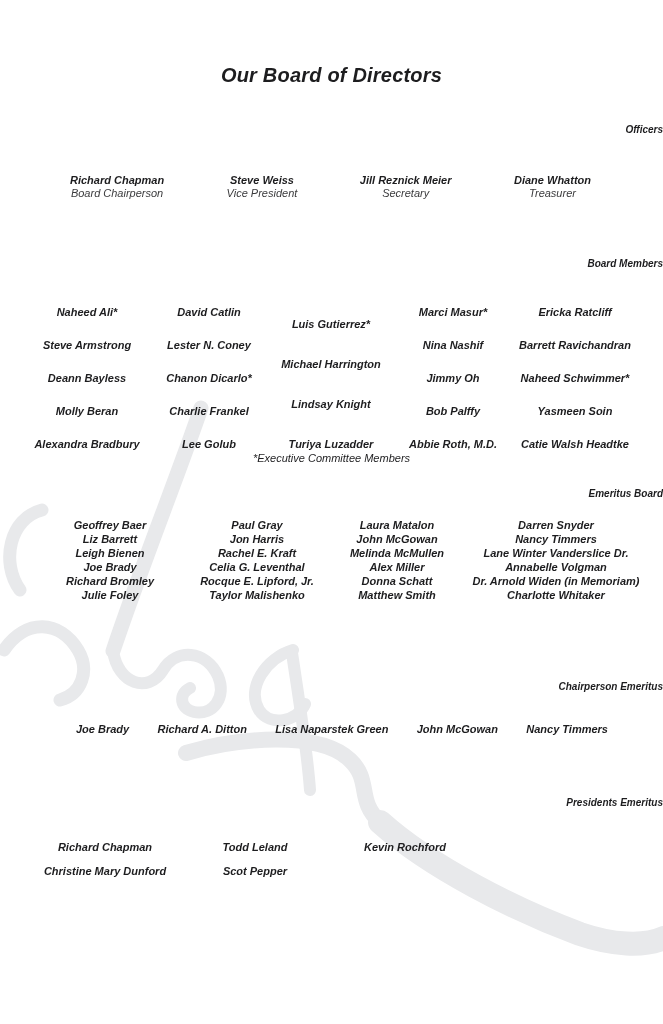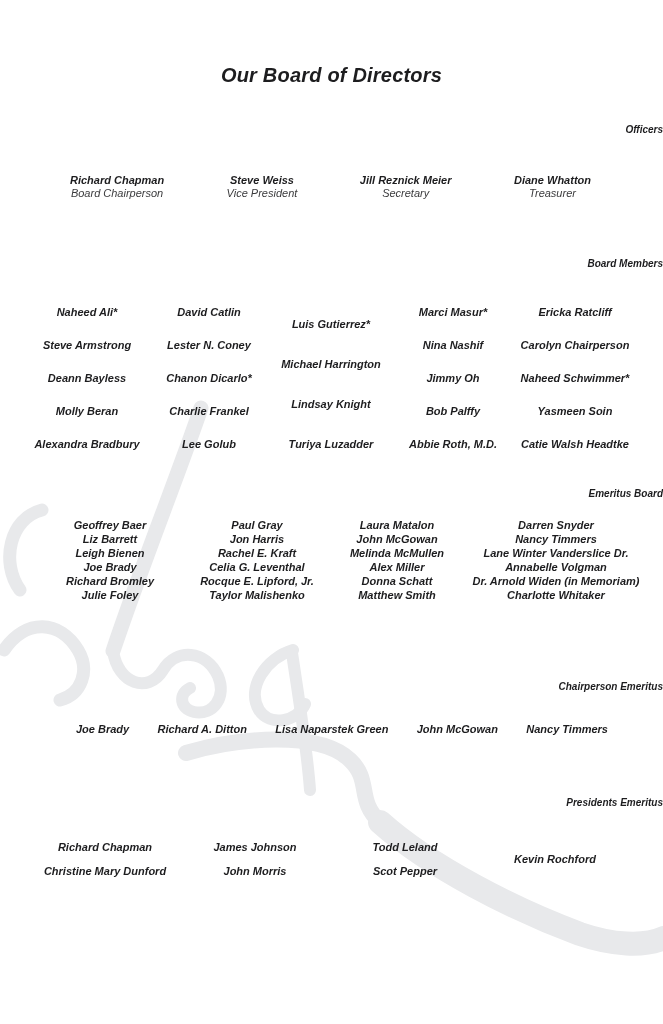--- a/index.html
+++ b/index.html
@@ -91,21 +91,21 @@
   }
 
   
   .pe-grid {
     top: 840px; left: 30px; width: 600px;
     display: grid;
     grid-template-columns: repeat(4, 150px);
     justify-items: center;
   }
   .pe-col { display: flex; flex-direction: column; align-items: center; gap: 10px; height: 38px; }
-  .pe-col.single { justify-content: center; }
+  .pe-col.single { }
 
   .page-number {
     top: 977px; left: 0; width: 630px;
     text-align: right;
     font-size: 11px;
     font-weight: bold;
   }
 </style>
 </head>
 <body>
@@ -169,26 +169,27 @@
     </div>
     <div class="bm-col">
       <div class="name">Marci Masur*</div>
       <div class="name">Nina Nashif</div>
       <div class="name">Jimmy Oh</div>
       <div class="name">Bob Palffy</div>
       <div class="name">Abbie Roth, M.D.</div>
     </div>
     <div class="bm-col">
       <div class="name">Ericka Ratcliff</div>
-      <div class="name">Carolyn Chairperson</div>
+      <div class="name">Barrett Ravichandran</div>
       <div class="name">Naheed Schwimmer*</div>
       <div class="name">Yasmeen Soin</div>
       <div class="name">Catie Walsh Headtke</div>
     </div>
   </div>
+  <div class="layer footnote">*Executive Committee Members</div>
 
   <div class="layer sec-h h-emeritus">Emeritus Board</div>
   <div class="layer eb-grid">
     <div class="eb-col">
       <div class="name">Geoffrey Baer</div>
       <div class="name">Liz Barrett</div>
       <div class="name">Leigh Bienen</div>
       <div class="name">Joe Brady</div>
       <div class="name">Richard Bromley</div>
       <div class="name">Julie Foley</div>
@@ -228,24 +229,20 @@
     <div class="name">Nancy Timmers</div>
   </div>
 
   <div class="layer sec-h h-presidents">Presidents Emeritus</div>
   <div class="layer pe-grid">
     <div class="pe-col">
       <div class="name">Richard Chapman</div>
       <div class="name">Christine Mary Dunford</div>
     </div>
     <div class="pe-col">
-      <div class="name">James Johnson</div>
-      <div class="name">John Morris</div>
-    </div>
-    <div class="pe-col">
       <div class="name">Todd Leland</div>
       <div class="name">Scot Pepper</div>
     </div>
     <div class="pe-col single">
       <div class="name">Kevin Rochford</div>
     </div>
   </div>
 
 
 </div>

